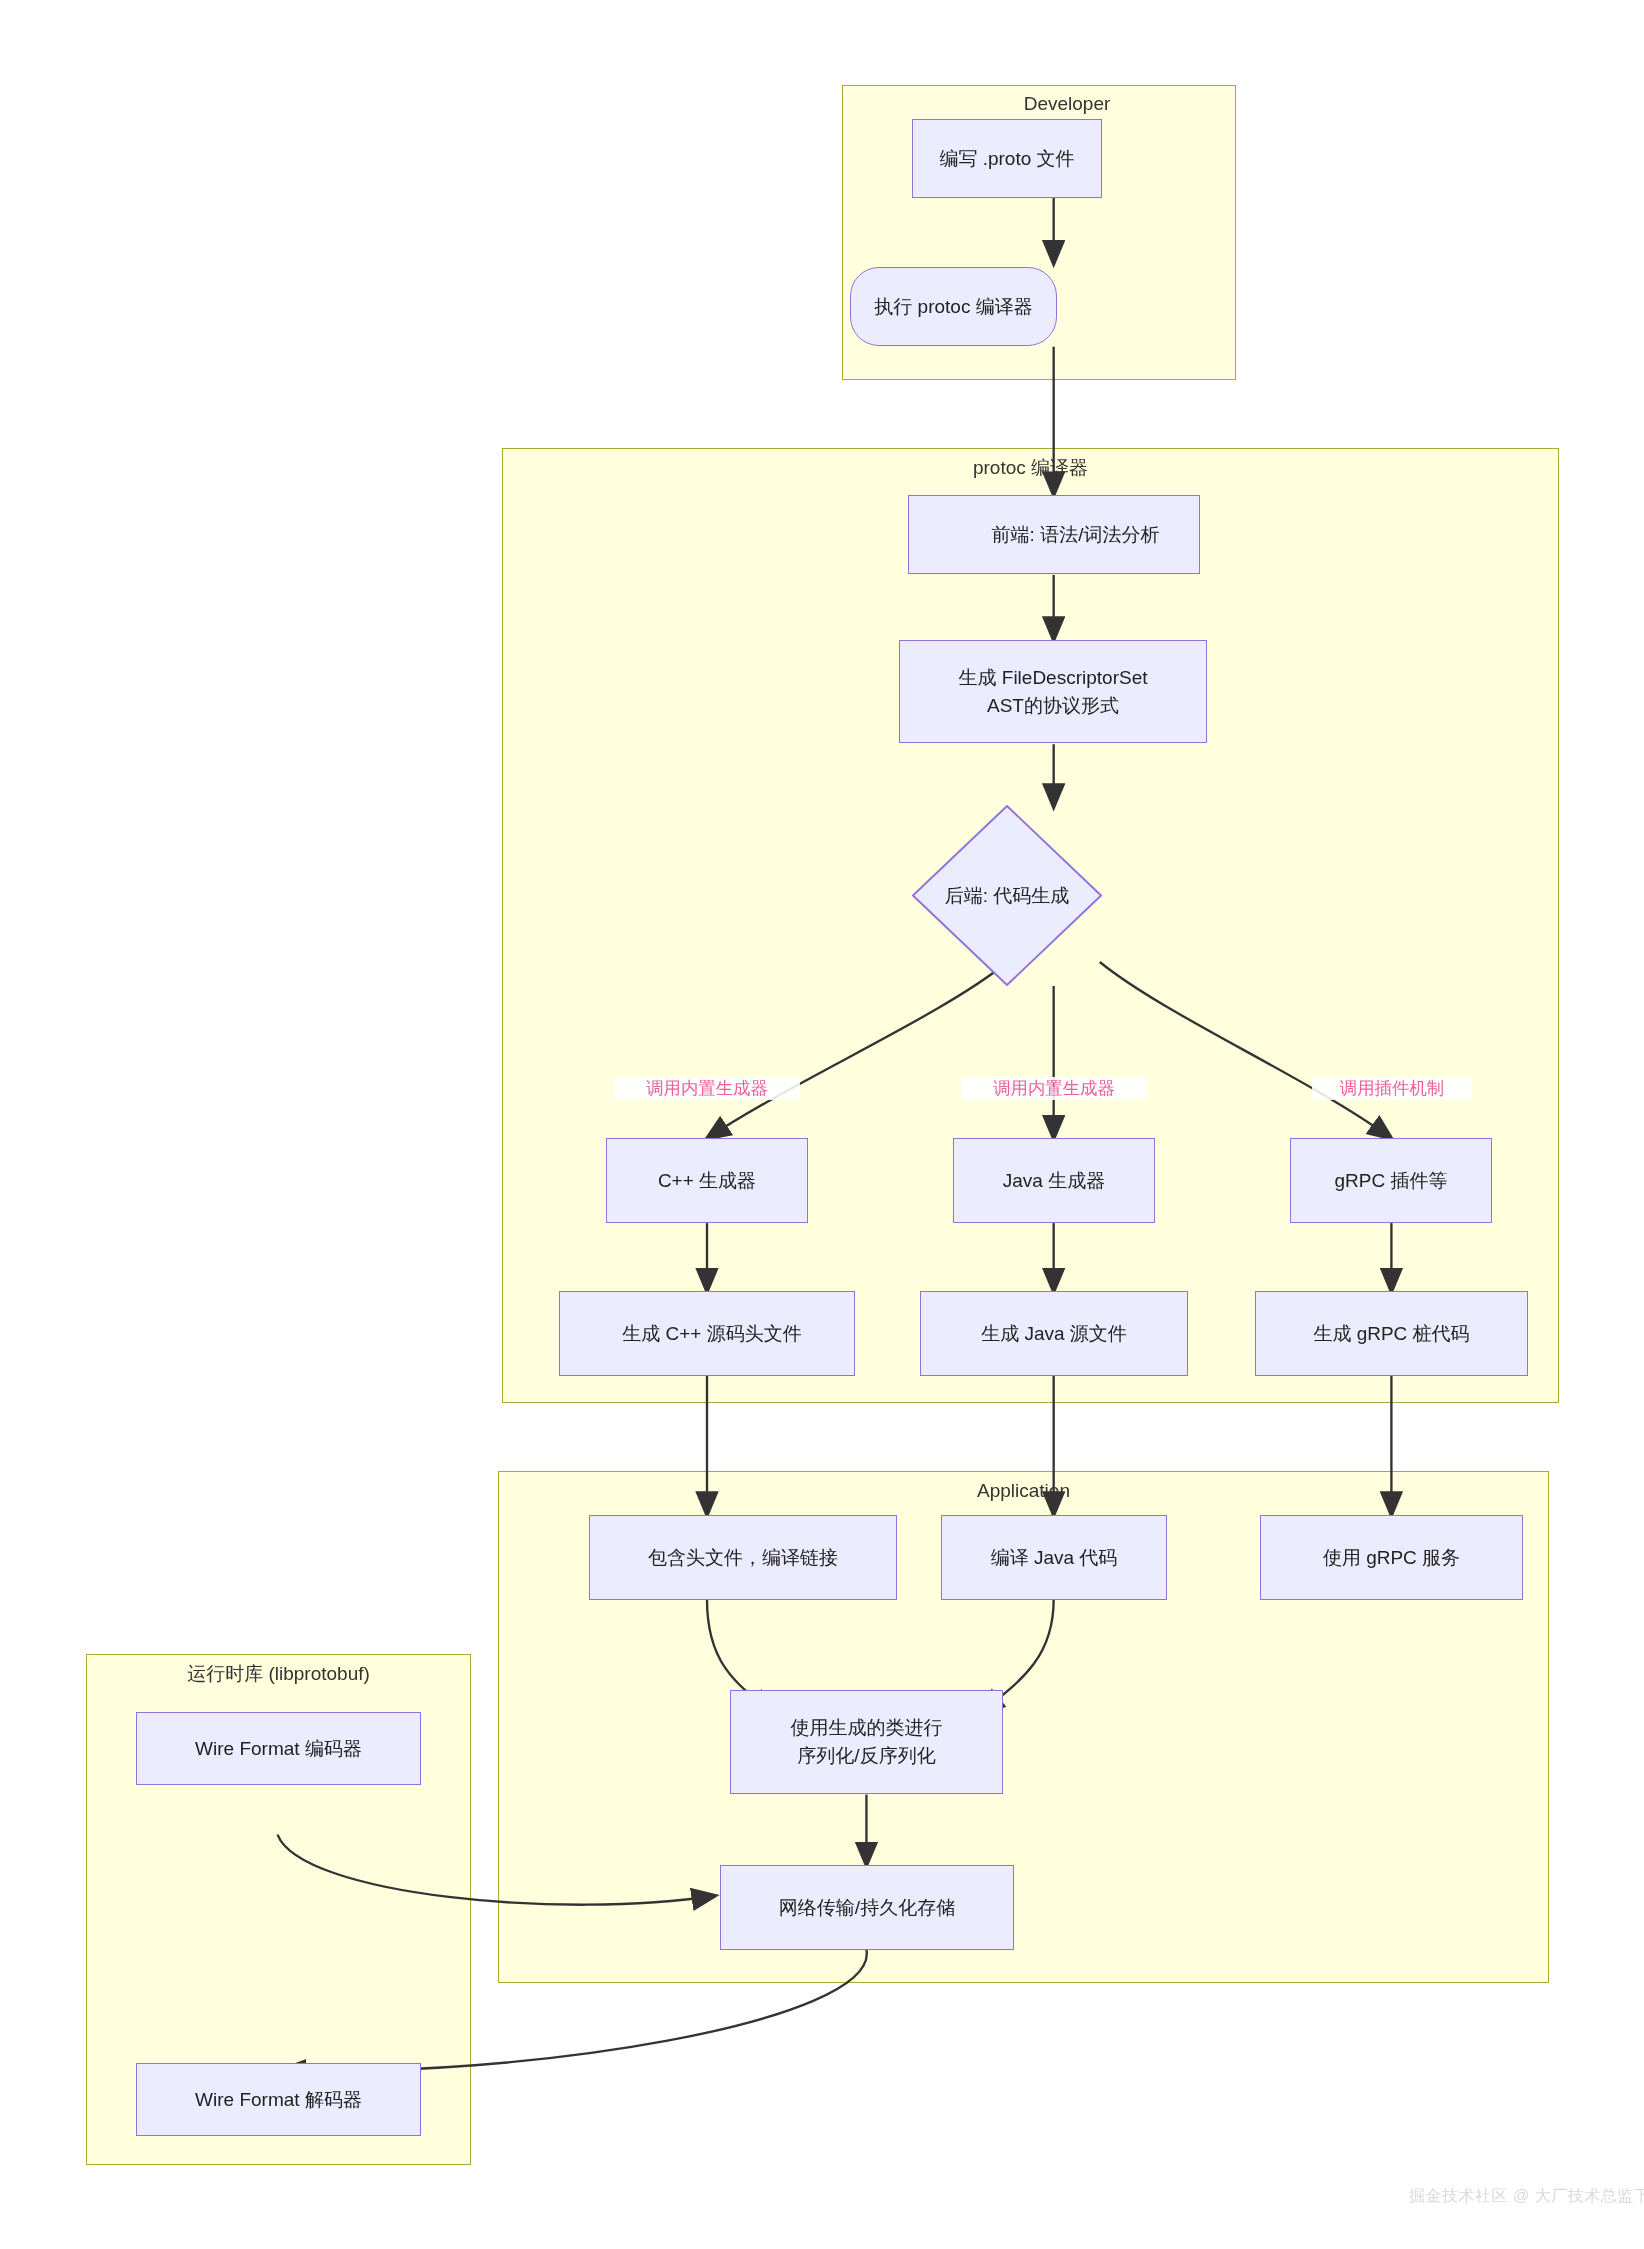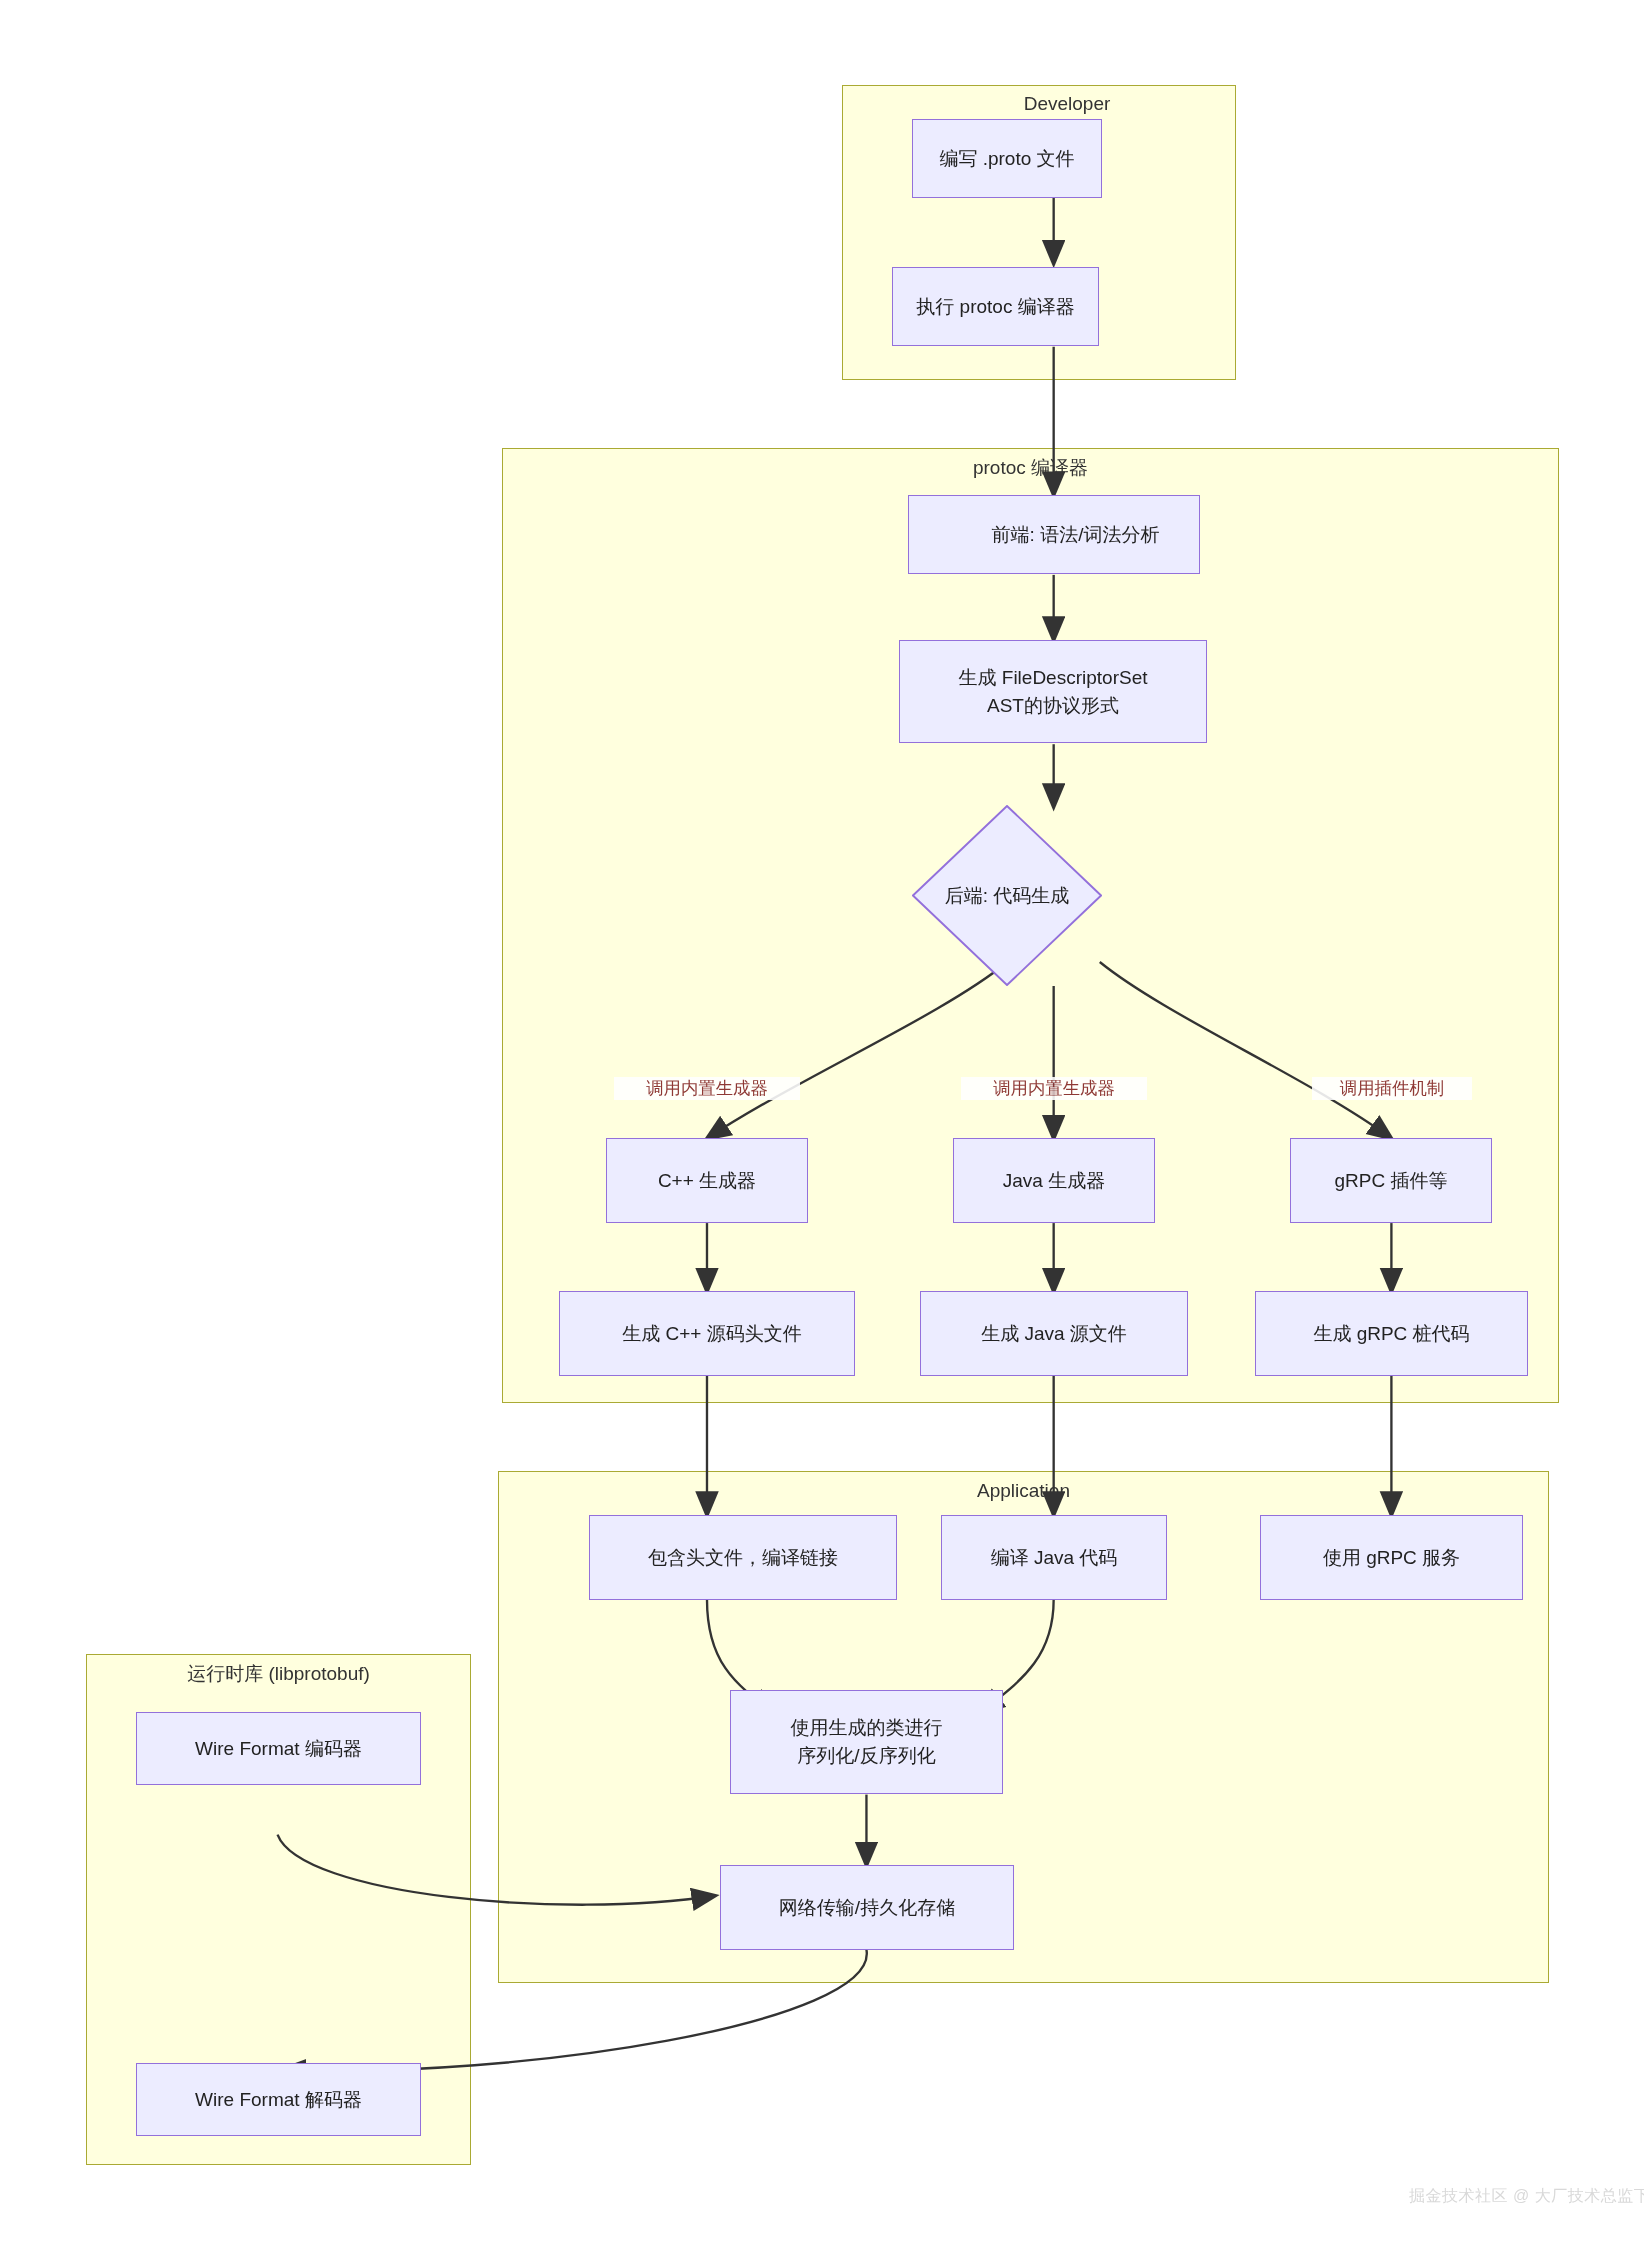--- a/index.html
+++ b/index.html
@@ -5,21 +5,21 @@
   html,body{margin:0;padding:0;background:#ffffff;}
   body{font-family:"Liberation Sans","DejaVu Sans",sans-serif;}
   #canvas{position:relative;width:1644px;height:2250px;background:#ffffff;overflow:hidden;}
   svg#wires{position:absolute;left:0;top:0;width:1644px;height:2250px;pointer-events:none;}
   .cluster{position:absolute;background:#ffffde;border:1.9px solid #aaaa33;box-sizing:border-box;}
   .cluster-title{position:absolute;left:0;right:0;text-align:center;color:#333333;font-size:19px;line-height:1;white-space:nowrap;}
   .node{position:absolute;background:#ececff;border:1.9px solid #9370db;box-sizing:border-box;display:flex;align-items:center;justify-content:center;text-align:center;color:#222222;font-size:19px;line-height:1.45;}
   .node.diamond{background:transparent;border:none;}
   .diamond-shape{position:absolute;left:0;top:0;width:100%;height:100%;}
   .diamond-label{position:relative;z-index:2;width:100%;text-align:center;color:#222222;font-size:19px;}
-  .edge-label{position:absolute;background:#ffffff;opacity:0.88;color:#7f1d1d;font-size:17.4px;line-height:1;padding:2.8px 3.8px;white-space:nowrap;text-align:center;box-sizing:border-box;}
+  .edge-label{position:absolute;background:#ffffff;opacity:0.88;color:#ec4899;font-size:17.4px;line-height:1;padding:2.8px 3.8px;white-space:nowrap;text-align:center;box-sizing:border-box;}
   .watermark{position:absolute;color:#d9d9d9;font-size:16px;white-space:nowrap;letter-spacing:0.5px;}
   .nl{display:block;}
 </style>
 </head>
 <body>
 
 <div id="canvas">
 
   <div class="cluster" style="left:842px;top:85px;width:394px;height:295px;"></div>
   <div class="cluster-title" style="left:842px;width:394px;top:94px;margin-left:28px;">Developer</div>
@@ -67,21 +67,21 @@
       <path d="M1842,3815 L1842,3965"></path>
 
       <path d="M590,3900 C640,4030 1200,4080 1520,4030"></path>
 
       <path d="M1842,4145 C1870,4300 1100,4420 600,4400"></path>
     </g>
   </svg>
 
   <div class="node" style="left:912px;top:119px;width:190px;height:79px;">编写 .proto 文件</div>
 
-  <div class="node" style="left:892px;top:267px;width:207px;height:79px;">执行 protoc 编译器</div>
+  <div class="node" style="left:850px;top:267px;width:207px;height:79px;border-radius:29px;">执行 protoc 编译器</div>
 
   <div class="node" style="left:908px;top:495px;width:292px;height:79px;padding-left:43px;">前端: 语法/词法分析</div>
 
   <div class="node" style="left:899px;top:640px;width:308px;height:103px;flex-direction:column;">
     <span class="nl">生成 FileDescriptorSet</span>
     <span class="nl">AST的协议形式</span>
   </div>
 
   <div class="node diamond" style="left:912px;top:805px;width:190px;height:181px;">
     <svg class="diamond-shape" viewBox="0 0 404 384" preserveAspectRatio="none" xmlns="http://www.w3.org/2000/svg">

